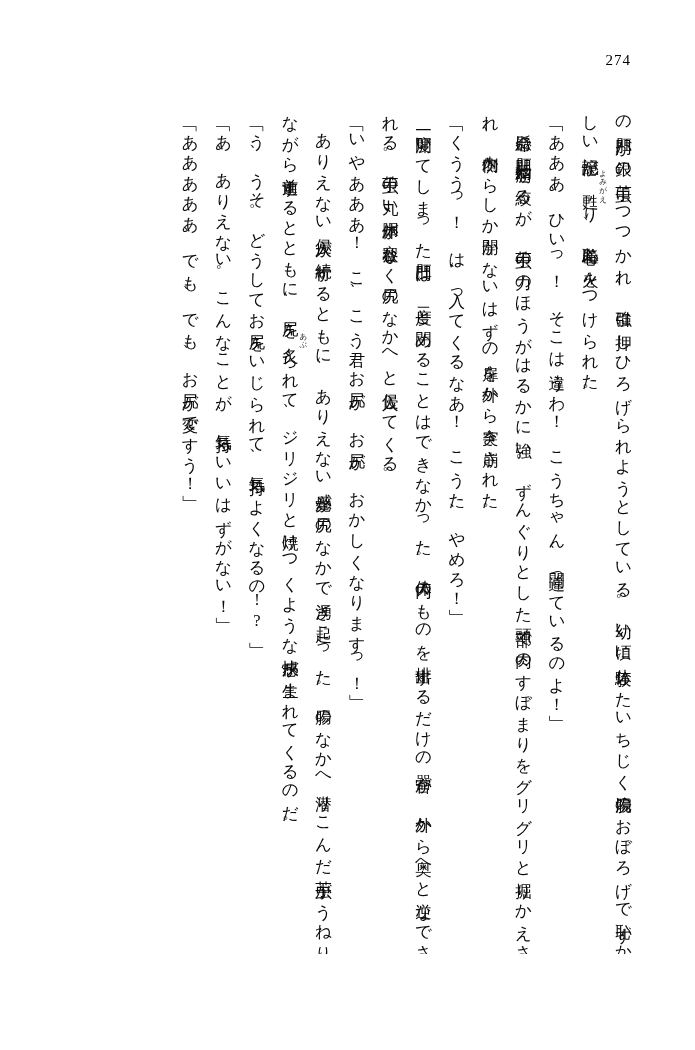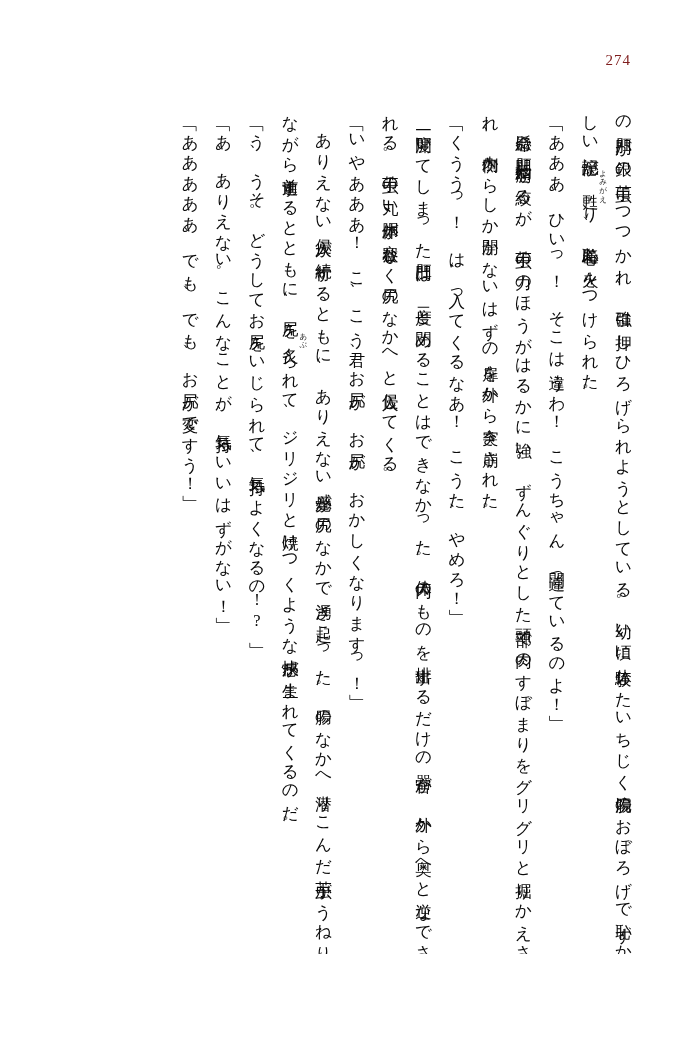--- a/index.html
+++ b/index.html
@@ -22,21 +22,21 @@
     width: 695px;
     height: 1050px;
     background: #ffffff;
   }
   .page-number {
     position: absolute;
     top: 52px;
     right: 64px;
     font-size: 15px;
     letter-spacing: 1px;
-    color: #7f1d1d;
+    color: #000000;
     font-family: "Liberation Serif", "DejaVu Serif", serif;
   }
   .body-text {
     position: absolute;
     top: 104px;
     left: 56px;
     width: 584px;
     height: 850px;
     writing-mode: vertical-rl;
     text-orientation: upright;

